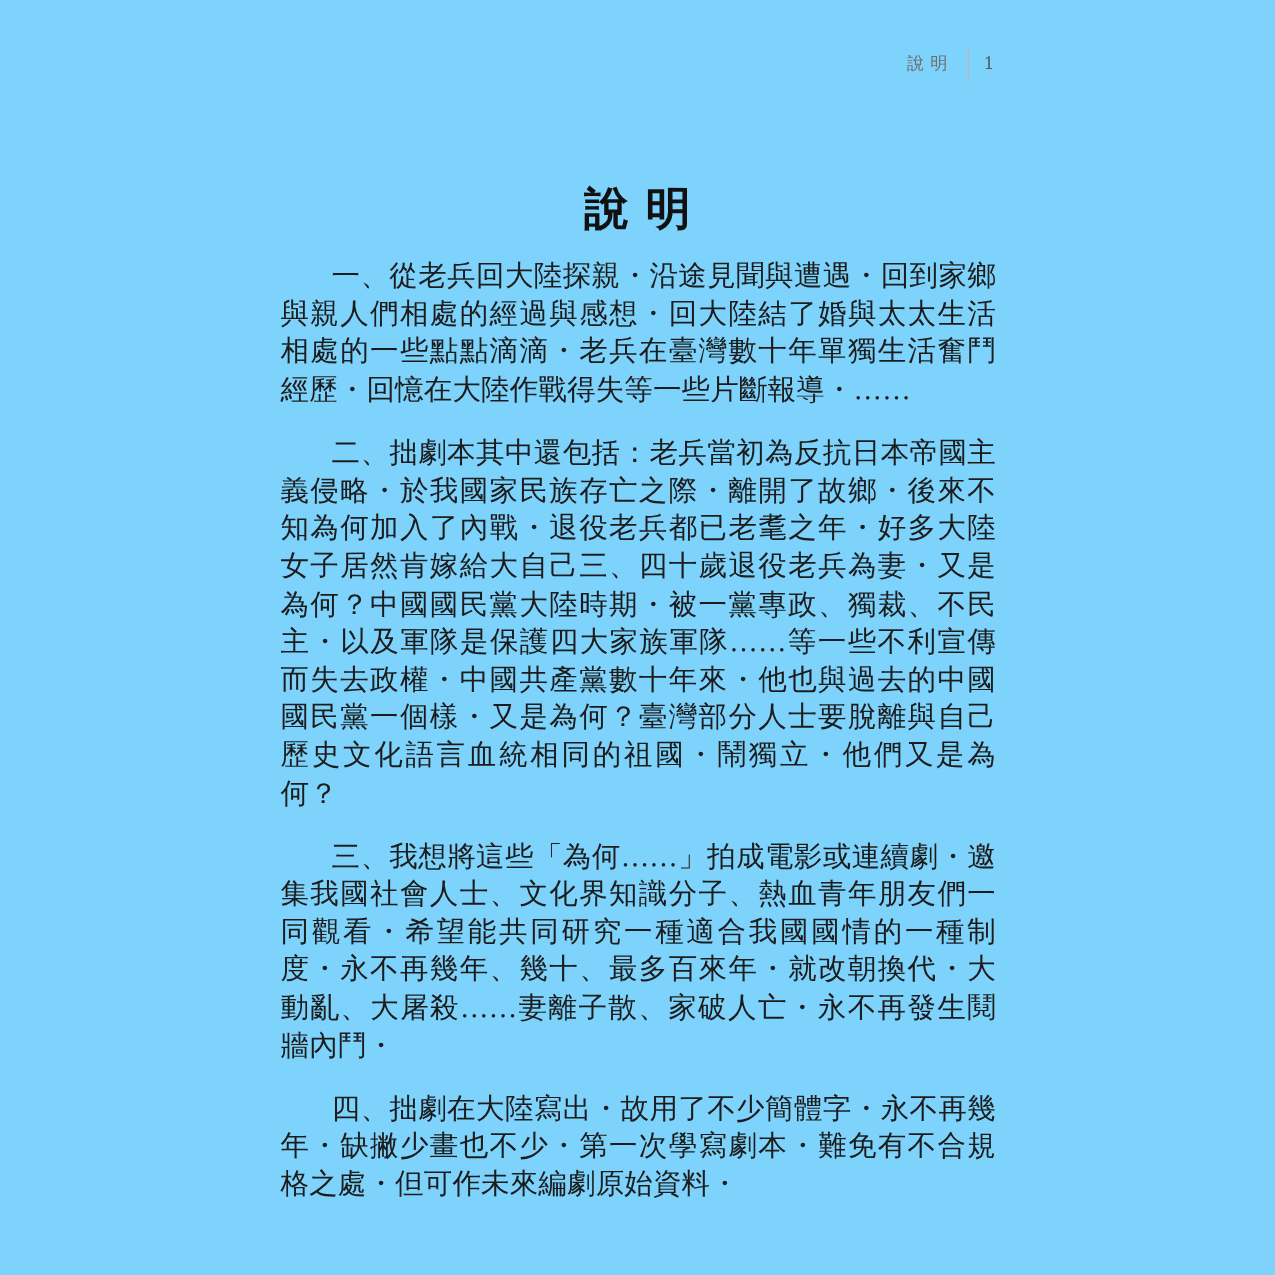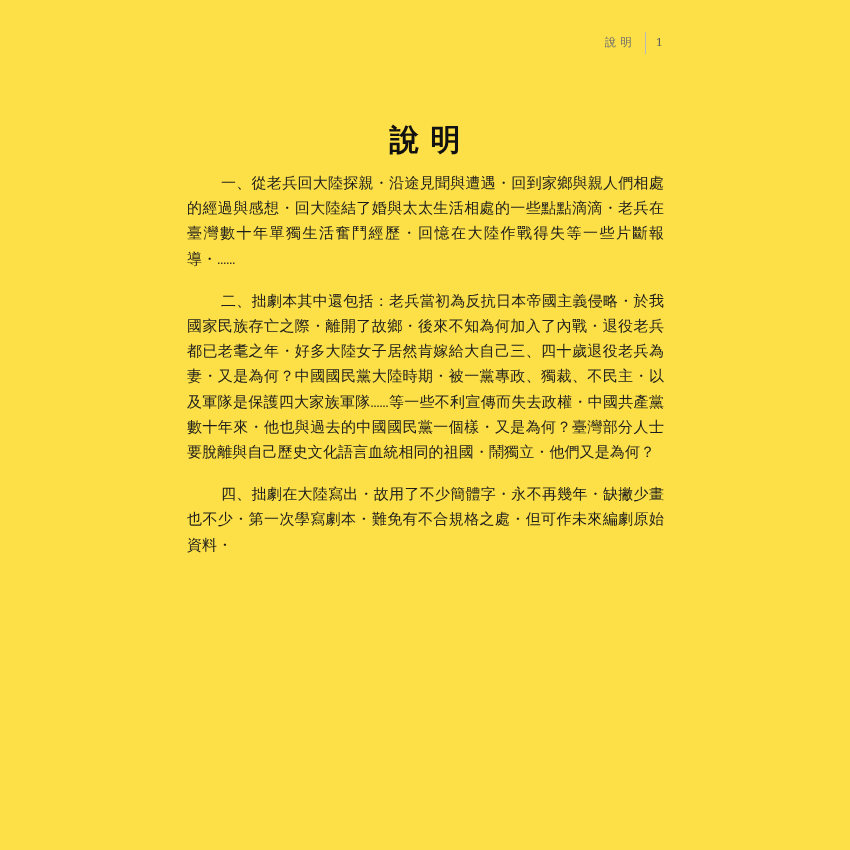--- a/index.html
+++ b/index.html
@@ -15,21 +15,21 @@
     font-family: "DejaVu Serif", "Liberation Serif", serif;
     color: #1a1a1a;
     -webkit-font-smoothing: antialiased;
   }
 
   .page {
     position: relative;
     width: 850px;
     height: 850px;
     box-sizing: border-box;
-    background: #fde047;
+    background: #7dd3fc;
   }
 
   
   .running-header {
     position: absolute;
     top: 30px;
     left: 0;
     right: 187px;
     display: flex;
     justify-content: flex-end;
@@ -76,27 +76,27 @@
 
   
   .body-text {
     position: absolute;
     top: 172px;
     left: 187px;
     width: 477px;
   }
   .para {
     margin: 0 0 17px 0;
-    font-size: 15px;
+    font-size: 19px;
     line-height: 25.2px;
     text-align: justify;
     text-justify: inter-character;
     text-indent: 34px;
     color: #1c1c1c;
-    font-family: Liberation Mono, monospace;
+    font-family: Liberation Serif, serif;
     letter-spacing: 0.1px;
     word-break: break-all;
   }
   .para:last-child { margin-bottom: 0; }
 </style>
 </head>
 <body>
 
 <div class="page">
 
@@ -104,16 +104,17 @@
     <span class="rh-chapter">說明</span>
     <span class="rh-rule"></span>
     <span class="rh-pageno">1</span>
   </div>
 
   <h1 class="doc-title">說明</h1>
 
   <div class="body-text">
     <p class="para">一、從老兵回大陸探親・沿途見聞與遭遇・回到家鄉與親人們相處的經過與感想・回大陸結了婚與太太生活相處的一些點點滴滴・老兵在臺灣數十年單獨生活奮鬥經歷・回憶在大陸作戰得失等一些片斷報導・……</p>
     <p class="para">二、拙劇本其中還包括：老兵當初為反抗日本帝國主義侵略・於我國家民族存亡之際・離開了故鄉・後來不知為何加入了內戰・退役老兵都已老耄之年・好多大陸女子居然肯嫁給大自己三、四十歲退役老兵為妻・又是為何？中國國民黨大陸時期・被一黨專政、獨裁、不民主・以及軍隊是保護四大家族軍隊……等一些不利宣傳而失去政權・中國共產黨數十年來・他也與過去的中國國民黨一個樣・又是為何？臺灣部分人士要脫離與自己歷史文化語言血統相同的祖國・鬧獨立・他們又是為何？</p>
+    <p class="para">三、我想將這些「為何……」拍成電影或連續劇・邀集我國社會人士、文化界知識分子、熱血青年朋友們一同觀看・希望能共同研究一種適合我國國情的一種制度・永不再幾年、幾十、最多百來年・就改朝換代・大動亂、大屠殺……妻離子散、家破人亡・永不再發生鬩牆內鬥・</p>
     <p class="para">四、拙劇在大陸寫出・故用了不少簡體字・永不再幾年・缺撇少畫也不少・第一次學寫劇本・難免有不合規格之處・但可作未來編劇原始資料・</p>
   </div>
 
 </div>
 
 </body></html>

